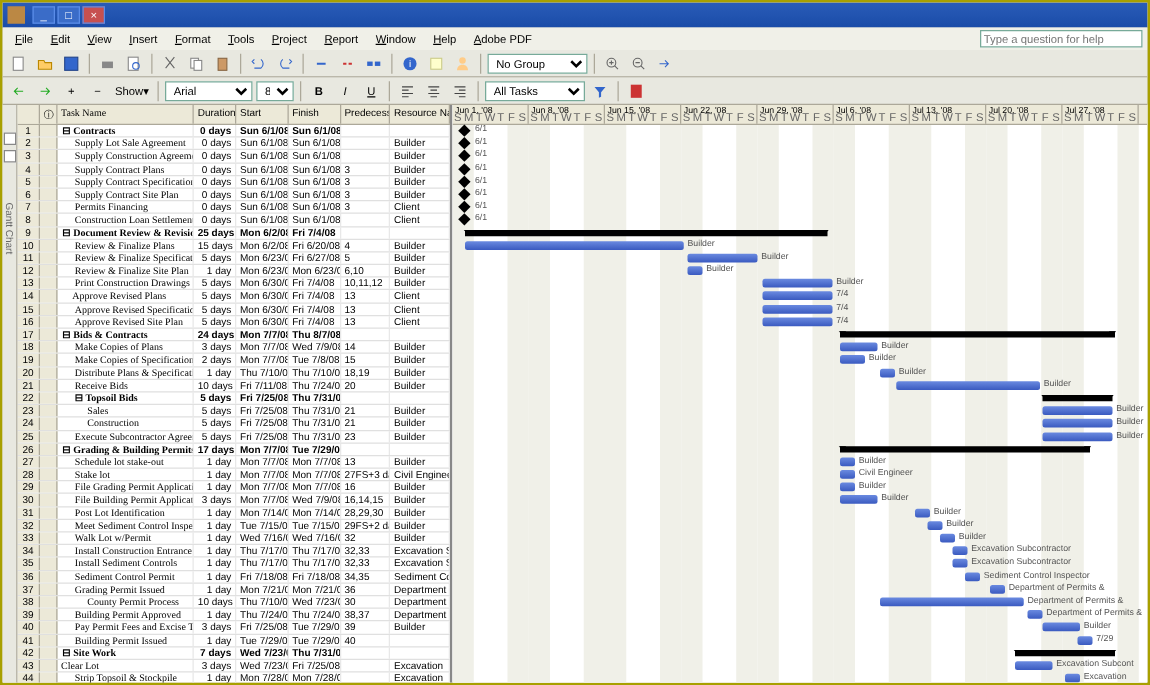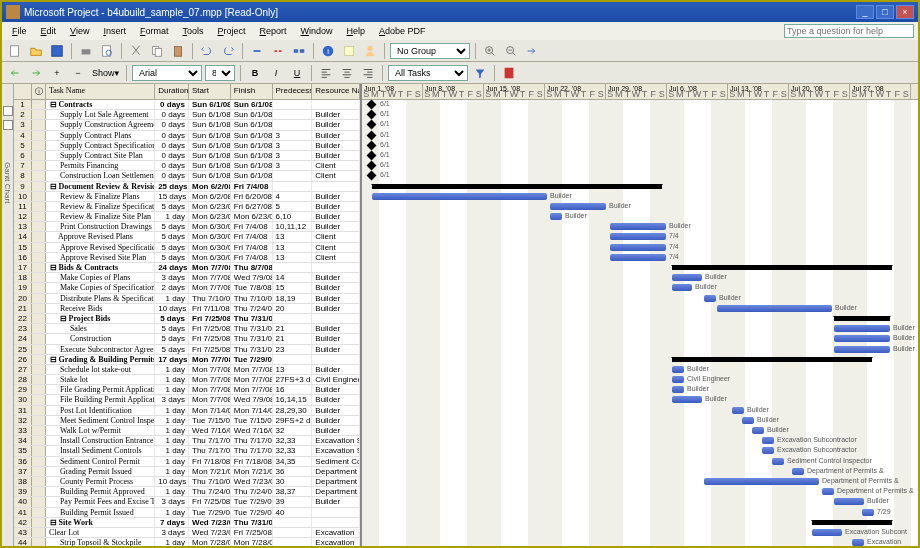--- a/index.html
+++ b/index.html
@@ -48,21 +48,20 @@
 .sumbar:before,.sumbar:after { content:''; position:absolute; top:0; border:3px solid transparent; border-top-color:#000; }
 .sumbar:before { left:-1px; } .sumbar:after { right:-1px; }
 .ms { position:absolute; top:1px; width:7px; height:7px; background:#000; transform:rotate(45deg); }
 .barlbl { position:absolute; font-size:7px; color:#555; top:0; white-space:nowrap; }
 </style>
 </head>
 <body>
 
 <div class="titlebar">
   <div class="icon"></div>
-  <div class="title">Microsoft Project - b4ubuild_sample_07.mpp [Read-Only]</div>
   <div class="winbtn">_</div>
   <div class="winbtn">□</div>
   <div class="winbtn" style="background:#c75050">×</div>
 </div>
 
 <div class="menubar">
   <span>File</span>
   <span>Edit</span>
   <span>View</span>
   <span>Insert</span>
@@ -474,21 +473,21 @@
           <div class="tname " style="padding-left:14px">Receive Bids</div>
           <div class="dur ">10 days</div>
           <div class="dt ">Fri 7/11/08</div>
           <div class="dt ">Thu 7/24/08</div>
           <div class="pred">20</div>
           <div class="res">Builder</div>
         </div>
         <div class="grow">
           <div class="rnum">22</div>
           <div class="ind"></div>
-          <div class="tname bold" style="padding-left:14px">⊟ Project Bids</div>
+          <div class="tname bold" style="padding-left:14px">⊟ Topsoil Bids</div>
           <div class="dur bold">5 days</div>
           <div class="dt bold">Fri 7/25/08</div>
           <div class="dt bold">Thu 7/31/08</div>
           <div class="pred"></div>
           <div class="res"></div>
         </div>
         <div class="grow">
           <div class="rnum">23</div>
           <div class="ind"></div>
           <div class="tname " style="padding-left:24px">Sales</div>
@@ -634,21 +633,21 @@
           <div class="tname " style="padding-left:14px">Grading Permit Issued</div>
           <div class="dur ">1 day</div>
           <div class="dt ">Mon 7/21/08</div>
           <div class="dt ">Mon 7/21/08</div>
           <div class="pred">36</div>
           <div class="res">Department of P</div>
         </div>
         <div class="grow">
           <div class="rnum">38</div>
           <div class="ind"></div>
-          <div class="tname " style="padding-left:14px">County Permit Process</div>
+          <div class="tname " style="padding-left:24px">County Permit Process</div>
           <div class="dur ">10 days</div>
           <div class="dt ">Thu 7/10/08</div>
           <div class="dt ">Wed 7/23/08</div>
           <div class="pred">30</div>
           <div class="res">Department of P</div>
         </div>
         <div class="grow">
           <div class="rnum">39</div>
           <div class="ind"></div>
           <div class="tname " style="padding-left:14px">Building Permit Approved</div>

